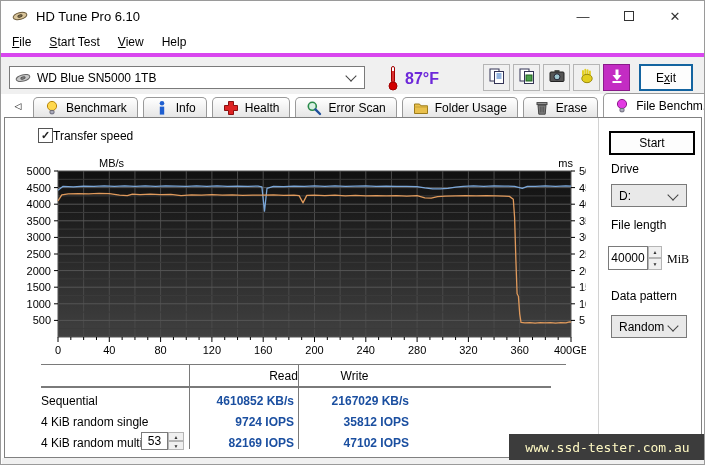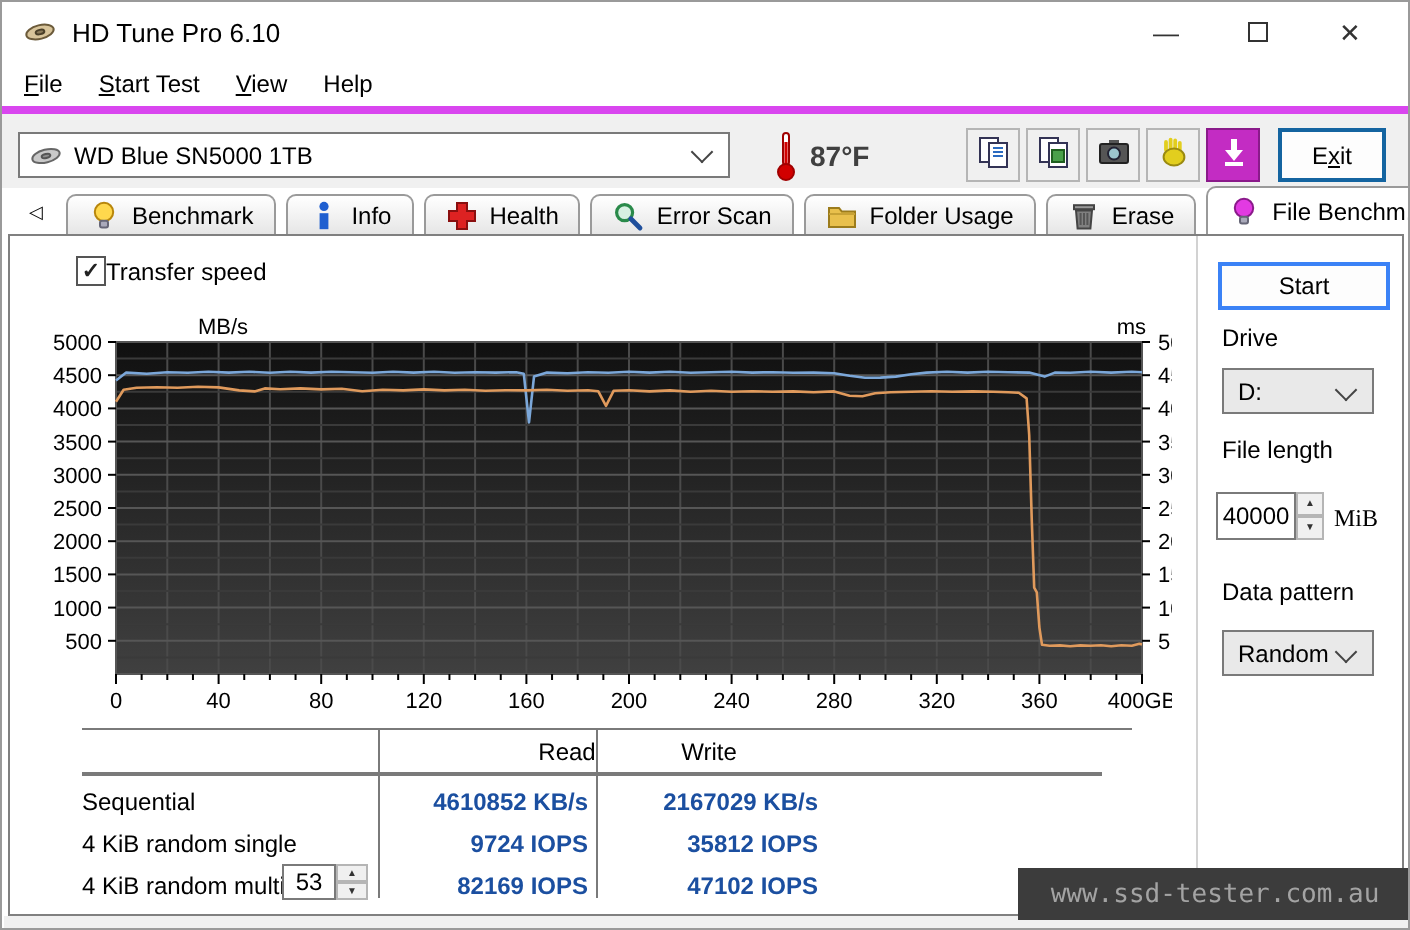--- a/index.html
+++ b/index.html
@@ -18,21 +18,21 @@
   
   .menubar{left:0;top:30px;width:705px;height:22px;background:#fff;display:flex;align-items:center;padding-left:2px;}
   .menu-item{padding:2px 9px;font-size:12px;}
   
   .toolbar{left:0;top:52px;width:705px;height:41px;background:#f0f0f0;border-top:4px solid #d946ef;box-sizing:border-box;}
   .drive-combo{position:absolute;left:8px;top:9px;width:356px;height:23px;background:#fff;border:1px solid #7a7a7a;box-sizing:border-box;display:flex;align-items:center;}
   .drive-combo .dicon{margin-left:5px;width:16px;height:16px;}
   .drive-combo .dval{margin-left:6px;}
   .chev{width:7px;height:7px;border-right:1.5px solid #444;border-bottom:1.5px solid #444;transform:rotate(45deg);margin-top:-4px;}
   .thermo{position:absolute;left:384px;top:8px;width:16px;height:26px;}
-  .temp{position:absolute;left:404px;top:13px;font-size:14px;font-weight:bold;color:#404040;}
+  .temp{position:absolute;left:404px;top:13px;font-size:16px;font-weight:bold;color:#6d28d9;}
   .tb-btn{position:absolute;top:7px;width:27px;height:27px;background:#f0f0f0;border:1px solid #b5b5b5;box-sizing:border-box;display:flex;align-items:center;justify-content:center;}
   .dl-btn{background:#c32cc3;border:1px solid #8a1a8a;}
   .exit-btn{position:absolute;left:638px;top:7px;width:54px;height:27px;background:#fdfdfd;border:2px solid #1464a0;box-sizing:border-box;display:flex;align-items:center;justify-content:center;font-size:12px;}
   
   .tabbar{left:0;top:93px;width:705px;height:23px;}
   .tab-scroll{position:absolute;top:5px;width:14px;height:14px;font-size:9px;display:flex;align-items:center;justify-content:center;color:#000;}
   .tabs-row{position:absolute;left:32px;top:0;height:23px;display:flex;align-items:flex-end;}
   .tab{height:19px;display:flex;align-items:center;padding:0 10px;border:1px solid #9a9a9a;border-bottom:none;border-radius:5px 5px 0 0;background:linear-gradient(#ffffff,#e6e6e6);margin-right:5px;position:relative;z-index:1;}
   .tab.active{height:23px;background:#fff;z-index:3;}
   .tab .ticon{width:16px;height:16px;margin-right:6px;}
@@ -50,21 +50,21 @@
   .vdivider{left:597px;top:117px;width:1px;height:340px;background:#d2d2d2;z-index:4;}
   
   .tline{background:#7a7a7a;z-index:4;}
   .t-label{z-index:4;}
   .t-val{font-weight:bold;color:#1b4fa0;text-align:right;z-index:4;position:absolute;}
   .t-head{text-align:center;position:absolute;z-index:4;}
   .spin-box{left:140px;top:431px;width:27px;height:18px;border:1px solid #7a7a7a;background:#fff;box-sizing:border-box;display:flex;align-items:center;justify-content:center;z-index:4;}
   .spin-arrows{left:167px;top:431px;width:16px;height:18px;display:flex;flex-direction:column;z-index:4;}
   .spin-arrows div{flex:1;border:1px solid #b5b5b5;background:#f0f0f0;font-size:5px;display:flex;align-items:center;justify-content:center;color:#333;box-sizing:border-box;}
   
-  .start-btn{left:608px;top:130px;width:86px;height:24px;background:#fdfdfd;border:2px solid #3b82f6;box-sizing:border-box;display:flex;align-items:center;justify-content:center;z-index:4;}
+  .start-btn{left:608px;top:130px;width:86px;height:24px;background:#fdfdfd;border:2px solid #000000;box-sizing:border-box;display:flex;align-items:center;justify-content:center;z-index:4;}
   .side-label{z-index:4;}
   .side-combo{width:76px;height:23px;background:#e9e9e9;border:1px solid #7a7a7a;box-sizing:border-box;display:flex;align-items:center;z-index:4;}
   .side-combo .sval{margin-left:7px;}
   .side-combo .chev{position:absolute;right:9px;margin-top:-2px;}
   .flen-box{left:607px;top:245px;width:40px;height:24px;border:1px solid #7a7a7a;background:#fff;box-sizing:border-box;display:flex;align-items:center;justify-content:center;z-index:4;}
   .flen-arrows{left:647px;top:245px;width:14px;height:24px;display:flex;flex-direction:column;z-index:4;}
   .flen-arrows div{flex:1;border:1px solid #b5b5b5;background:#f0f0f0;font-size:5px;display:flex;align-items:center;justify-content:center;color:#333;box-sizing:border-box;}
   
   .watermark{left:508px;top:433px;width:197px;height:26px;display:flex;align-items:center;justify-content:center;z-index:6;font-family:"DejaVu Sans Mono",monospace;font-size:13px;}
   u{text-decoration:underline;}
@@ -408,17 +408,17 @@
     <div>▼</div>
   </div>
   <div class="abs side-label" style="left:666px;top:251px;font-family:Liberation Serif, serif;">MiB</div>
   <div class="abs side-label" style="left:610px;top:288px;">Data pattern</div>
   <div class="abs side-combo" style="left:610px;top:314px;">
     <span class="sval">Random</span>
     <span class="chev"></span>
   </div>
 
   <div class="abs bottom-strip"></div>
-  <div class="abs watermark" id="watermark" style="background: rgb(60, 60, 60); color: #a3a3a3;">
+  <div class="abs watermark" id="watermark" style="background: rgb(60, 60, 60); color: #fef9c3;">
     <span>www.ssd-tester.com.au</span>
   </div>
 
 </div>
 
 </body></html>

